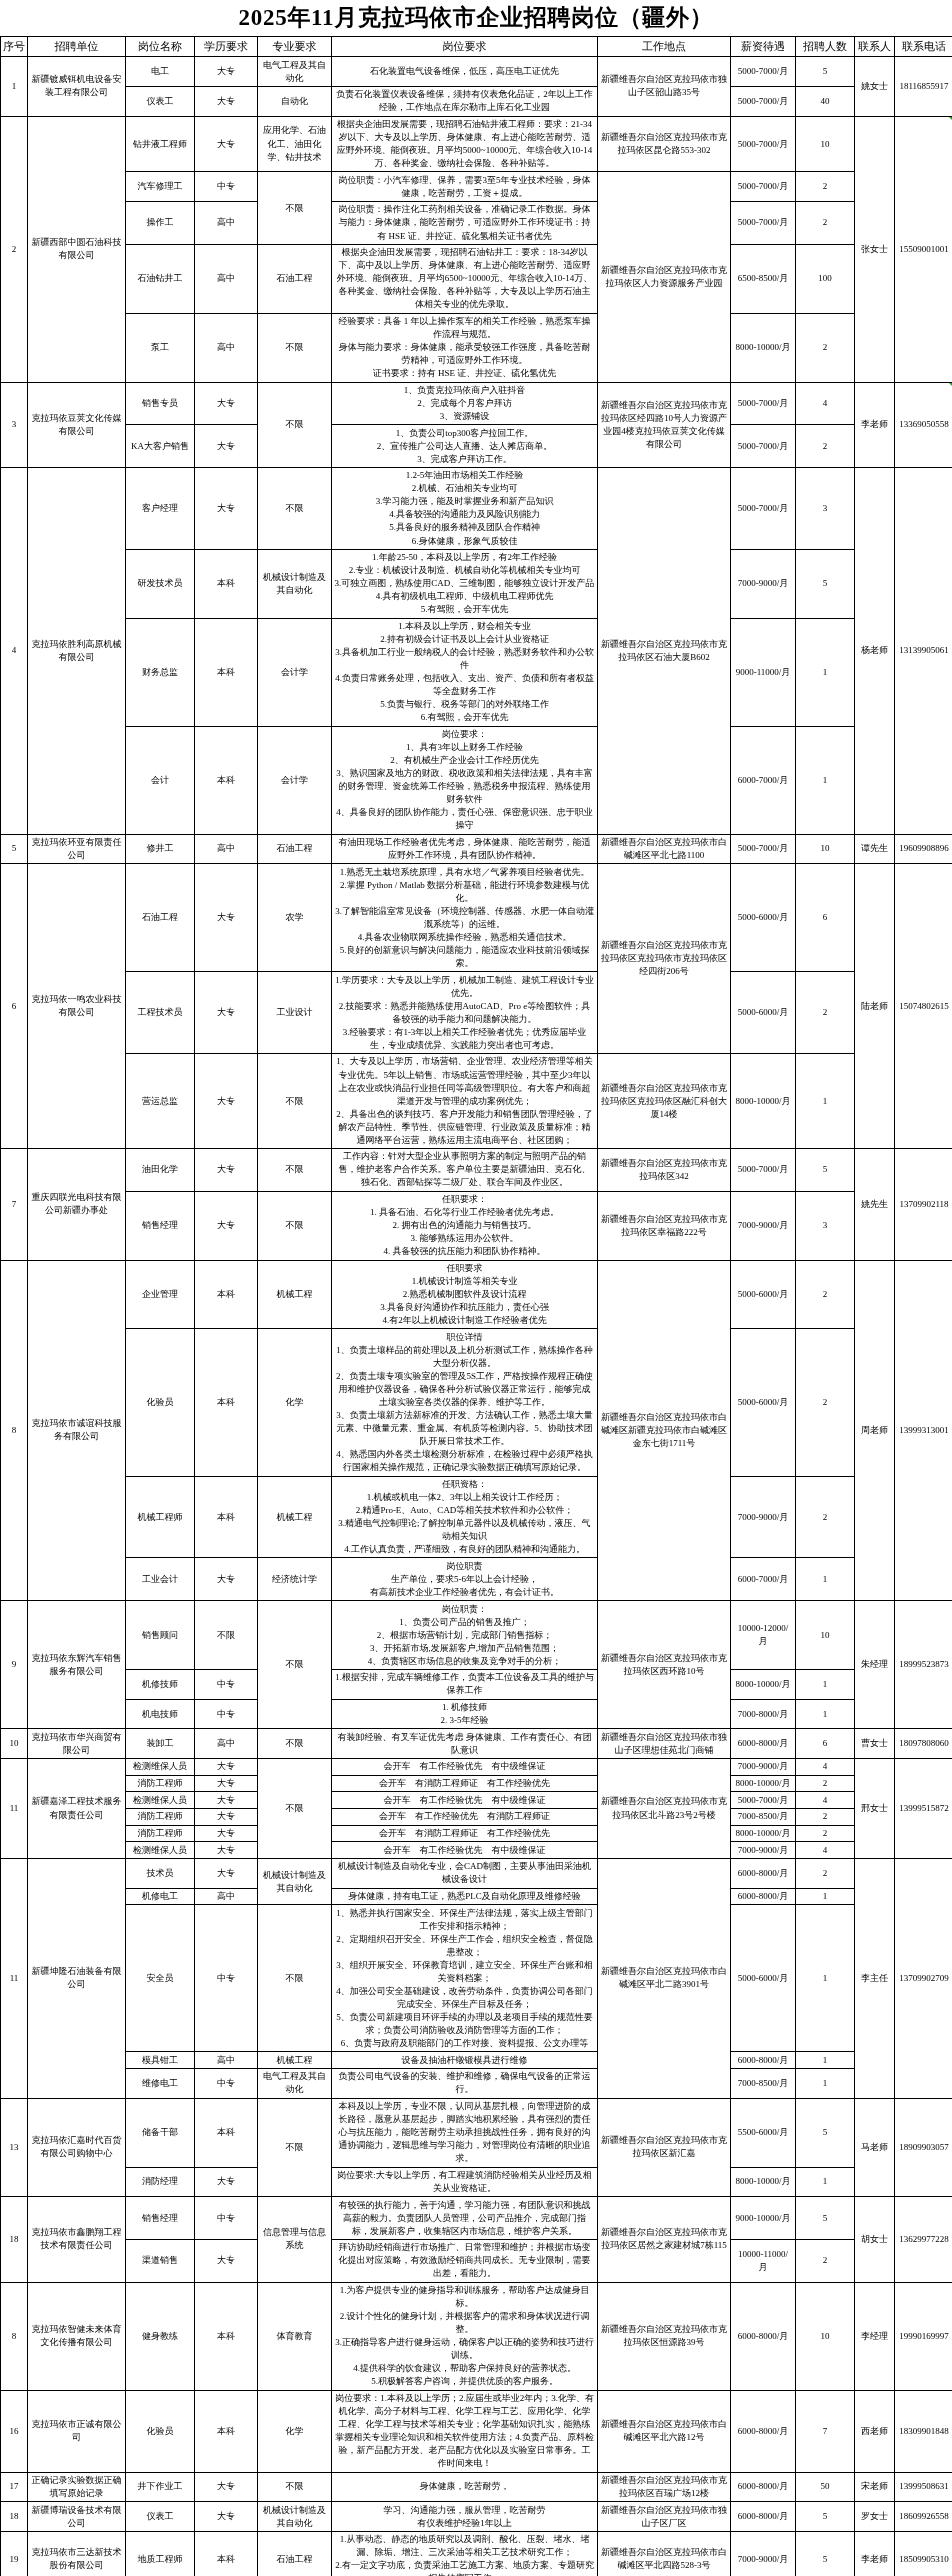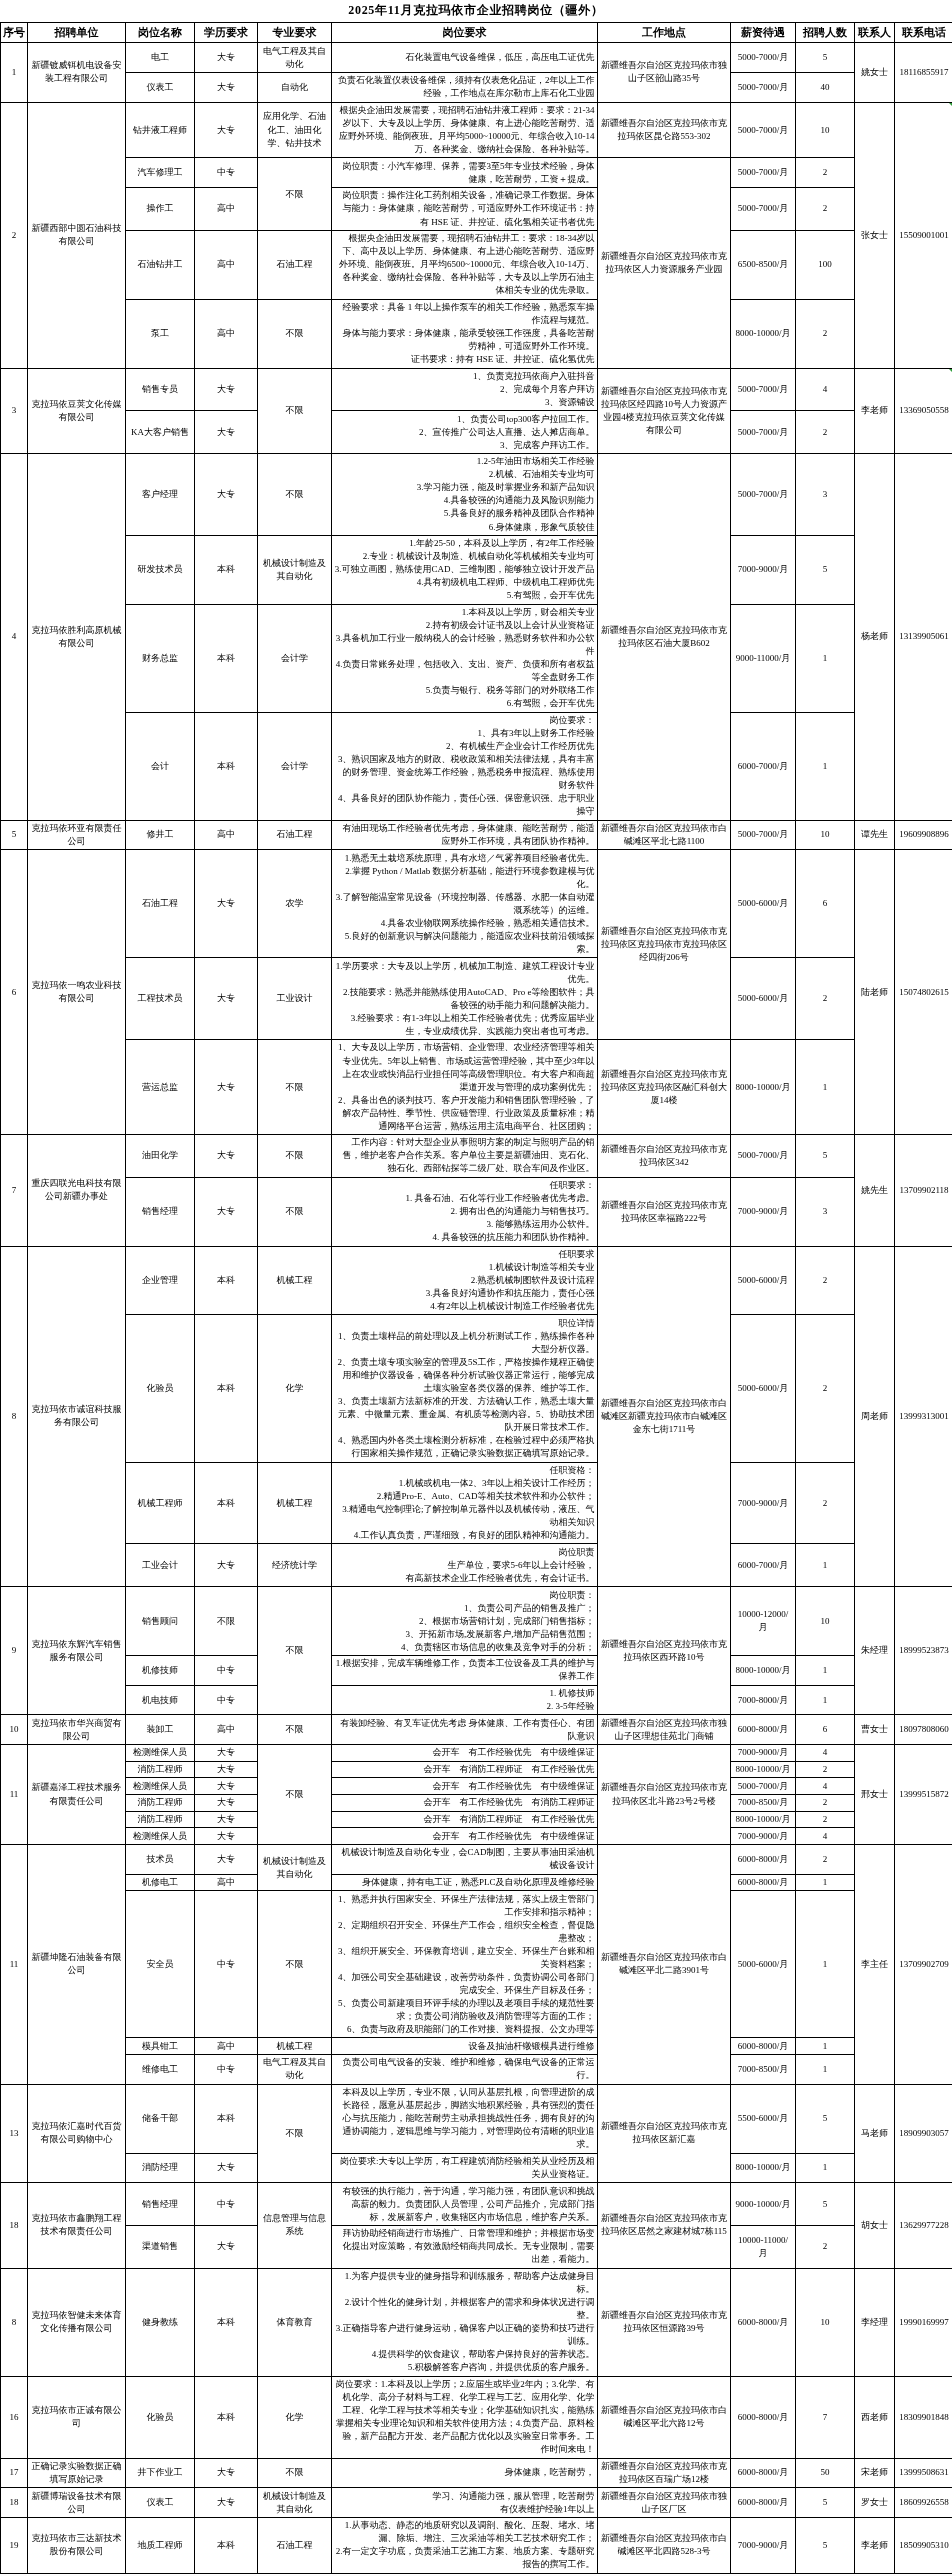--- a/index.html
+++ b/index.html
@@ -1,39 +1,39 @@
 <!DOCTYPE html>
 <html style="font-size:10.4px"><head>
 <meta charset="utf-8">
 <style>
   html,body{margin:0;padding:0;background:#ffffff;}
   body{width:952px;font-family:"Liberation Serif","DejaVu Serif",serif;color:#000;}
   .page-title{
     font-family:"Liberation Serif","DejaVu Serif",serif;
-    font-weight:bold;font-size:12px;text-align:center;
+    font-weight:bold;font-size:23px;text-align:center;
     margin:0;padding:2px 0 3.3px 0;letter-spacing:0.7px;
   }
   table.recruit{
     border-collapse:collapse;table-layout:fixed;width:952px;
     border:1.3px solid #000;
   }
   table.recruit th{
     border:0.7px solid #000;border-bottom:1px solid #000;
-    font-size:11px;font-weight:bold;text-align:center;
+    font-size:11px;font-weight:normal;text-align:center;
     padding:2px 1.3px;background:#fff;
   }
   table.recruit td{
     border:0.7px solid #000;
     font-size:9px;line-height:1.45;
     text-align:center;vertical-align:middle;
     padding:1.3px 2.6px;background:#fff;
     white-space:pre-line;overflow-wrap:break-word;word-break:break-all;
     position:relative;
   }
-  table.recruit td.left{text-align:right;}
+  table.recruit td.left{text-align:center;}
   table.recruit tr.group-start td{border-top:1.3px solid #000;}
   td.corner-mark::after{
     content:"";position:absolute;top:0;right:0;width:0;height:0;
     border-left:4.6px solid transparent;border-top:4.6px solid #2e9e3a;
   }
 </style>
 </head>
 <body>
 
 <h1 class="page-title">2025年11月克拉玛依市企业招聘岗位（疆外）</h1>

